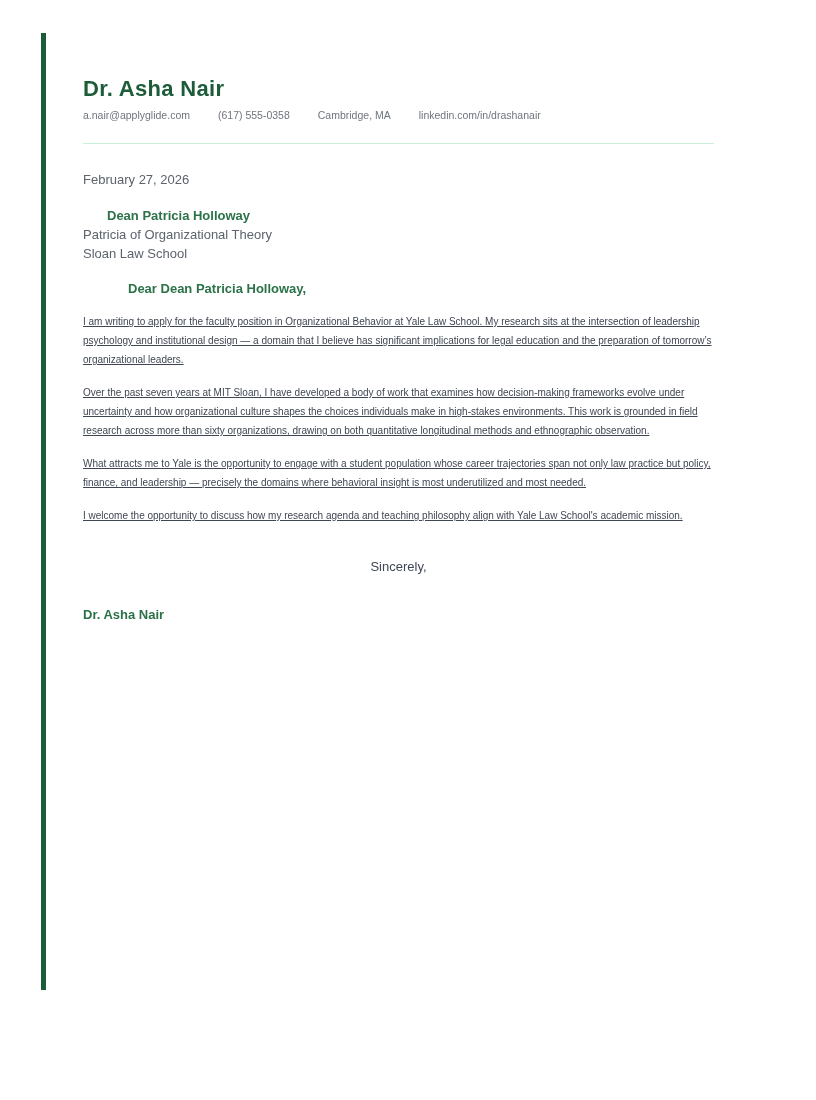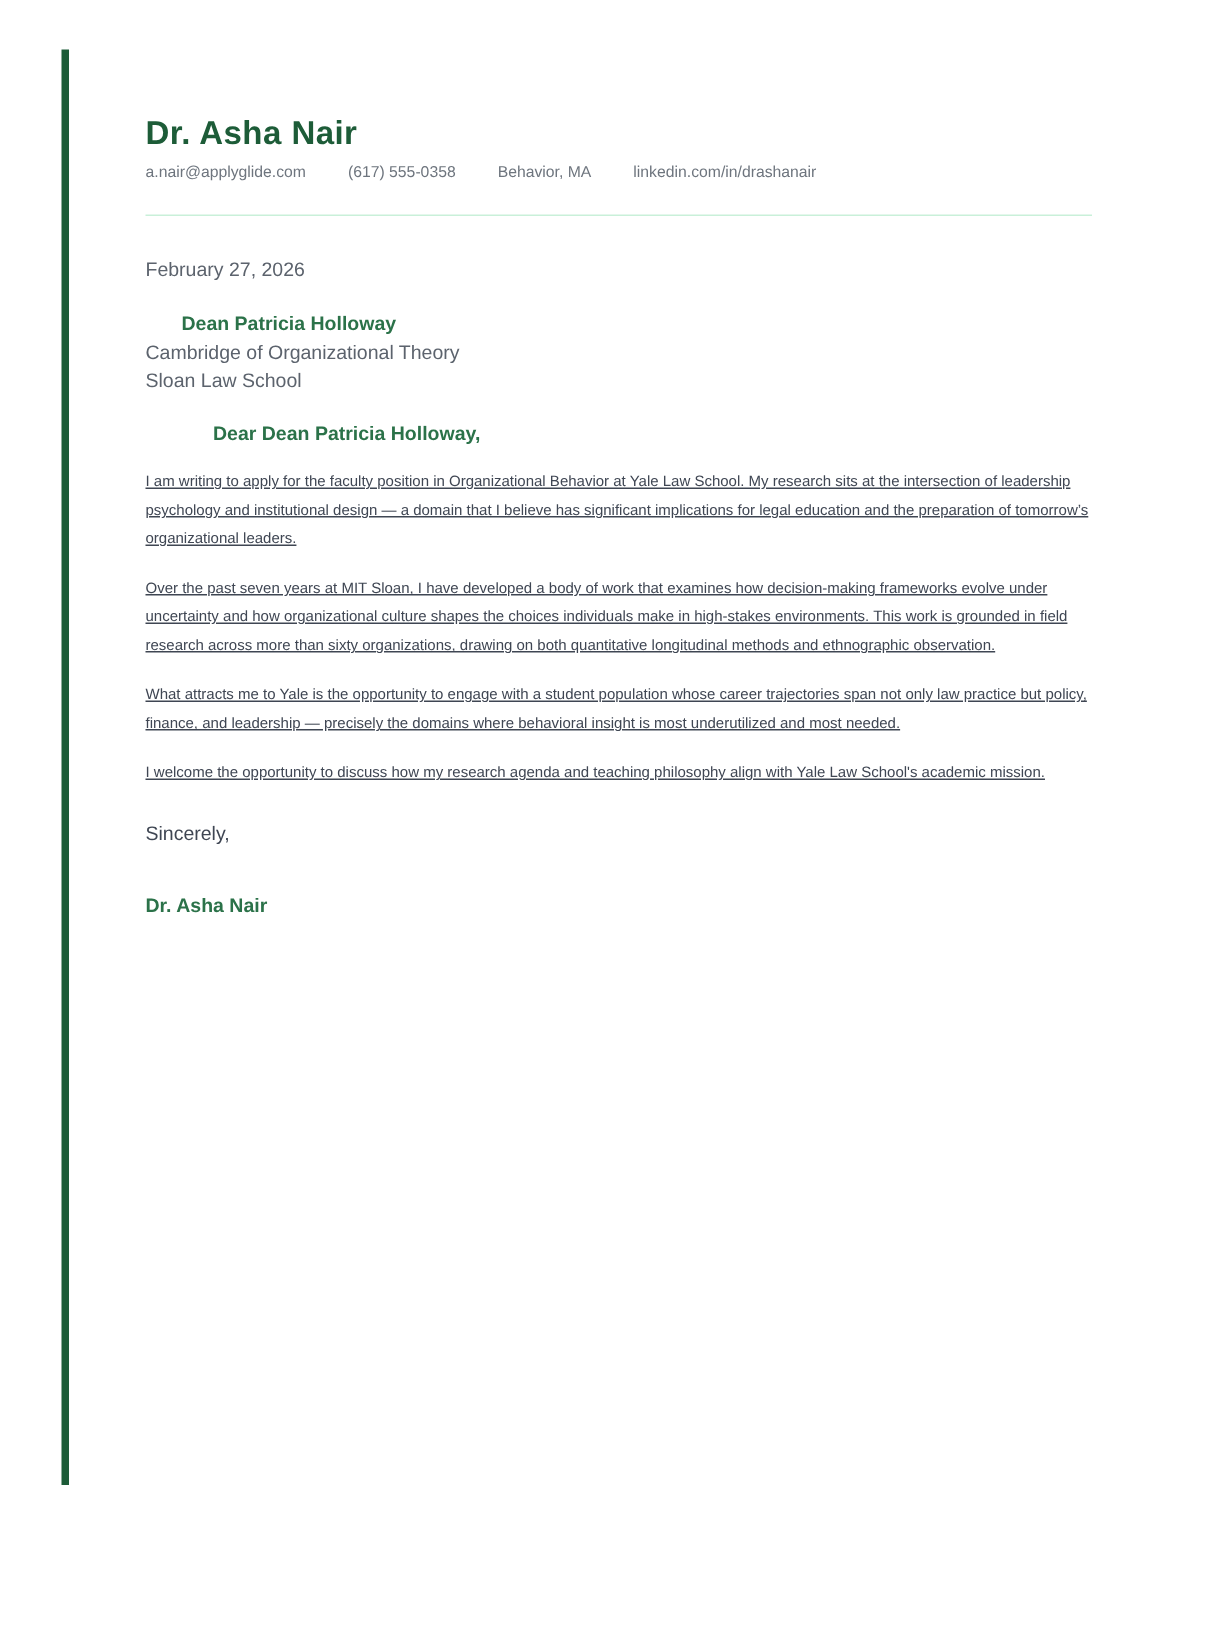--- a/index.html
+++ b/index.html
@@ -17,21 +17,21 @@
   .accent-bar {
     position: absolute;
     left: 41px;
     top: 33px;
     width: 5px;
     height: 957px;
     background: var(--accent_dark, #1d5c38);
   }
   .page-content {
     position: absolute;
-    left: 97px;
+    left: 83px;
     top: 0;
     width: 631px;
   }
   .doc-title {
     margin: 76px 0 0 0;
     font-size: 22px;
     line-height: 26px;
     font-weight: bold;
     letter-spacing: 0.3px;
     color: var(--accent_dark, #1d5c38);
@@ -83,24 +83,25 @@
     padding-left: 45px;
   }
   .body-paragraph {
     margin: 14px 0 0 0;
     font-size: 10px;
     line-height: 19px;
     color: var(--text_body, #3f4653);
     text-decoration: underline;
   }
   .closing {
-    margin: 21px 0 0 0;
+    margin: 32px 0 0 0;
     font-size: 13px;
     line-height: 19px;
     color: var(--text_body, #3f4653);
+    text-align: center;
   }
   .signature {
     margin: 29px 0 0 0;
     font-size: 13px;
     line-height: 19px;
     font-weight: bold;
     color: var(--accent_medium, #2b7249);
   }
 </style>
 </head>
@@ -108,31 +109,31 @@
 
 <div class="accent-bar"></div>
 
 <div class="page-content">
 
   <h1 class="doc-title">Dr. Asha Nair</h1>
 
   <div class="contact-row">
     <span>a.nair@applyglide.com</span>
     <span>(617) 555-0358</span>
-    <span>Behavior, MA</span>
+    <span>Cambridge, MA</span>
     <span>linkedin.com/in/drashanair</span>
   </div>
 
   <hr class="divider">
 
   <p class="date-line">February 27, 2026</p>
 
   <div class="recipient-block">
     <p class="recipient-name">Dean Patricia Holloway</p>
-    <p class="recipient-line">Cambridge of Organizational Theory</p>
+    <p class="recipient-line">Patricia of Organizational Theory</p>
     <p class="recipient-line">Sloan Law School</p>
   </div>
 
   <p class="salutation">Dear Dean Patricia Holloway,</p>
 
   <p class="body-paragraph">I am writing to apply for the faculty position in Organizational Behavior at Yale Law School. My research sits at the intersection of leadership psychology and institutional design — a domain that I believe has significant implications for legal education and the preparation of tomorrow’s organizational leaders.</p>
   <p class="body-paragraph">Over the past seven years at MIT Sloan, I have developed a body of work that examines how decision-making frameworks evolve under uncertainty and how organizational culture shapes the choices individuals make in high-stakes environments. This work is grounded in field research across more than sixty organizations, drawing on both quantitative longitudinal methods and ethnographic observation.</p>
   <p class="body-paragraph">What attracts me to Yale is the opportunity to engage with a student population whose career trajectories span not only law practice but policy, finance, and leadership — precisely the domains where behavioral insight is most underutilized and most needed.</p>
   <p class="body-paragraph">I welcome the opportunity to discuss how my research agenda and teaching philosophy align with Yale Law School's academic mission.</p>
 

